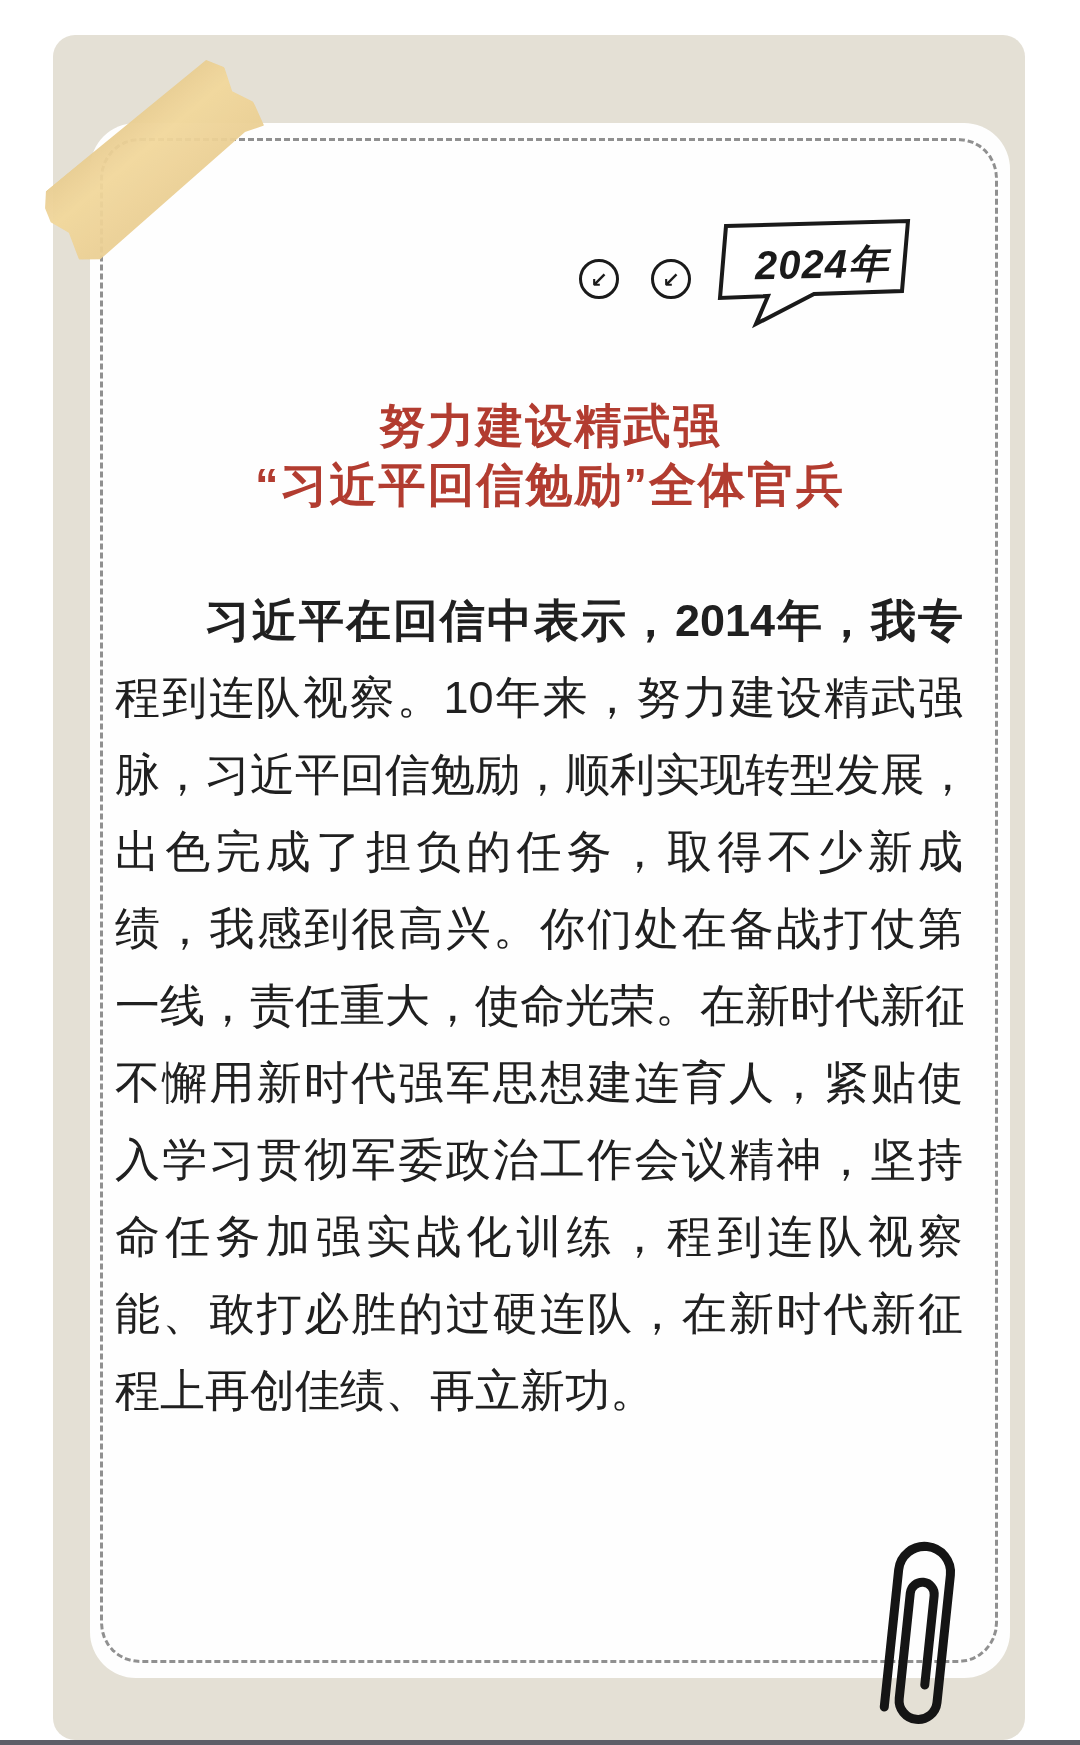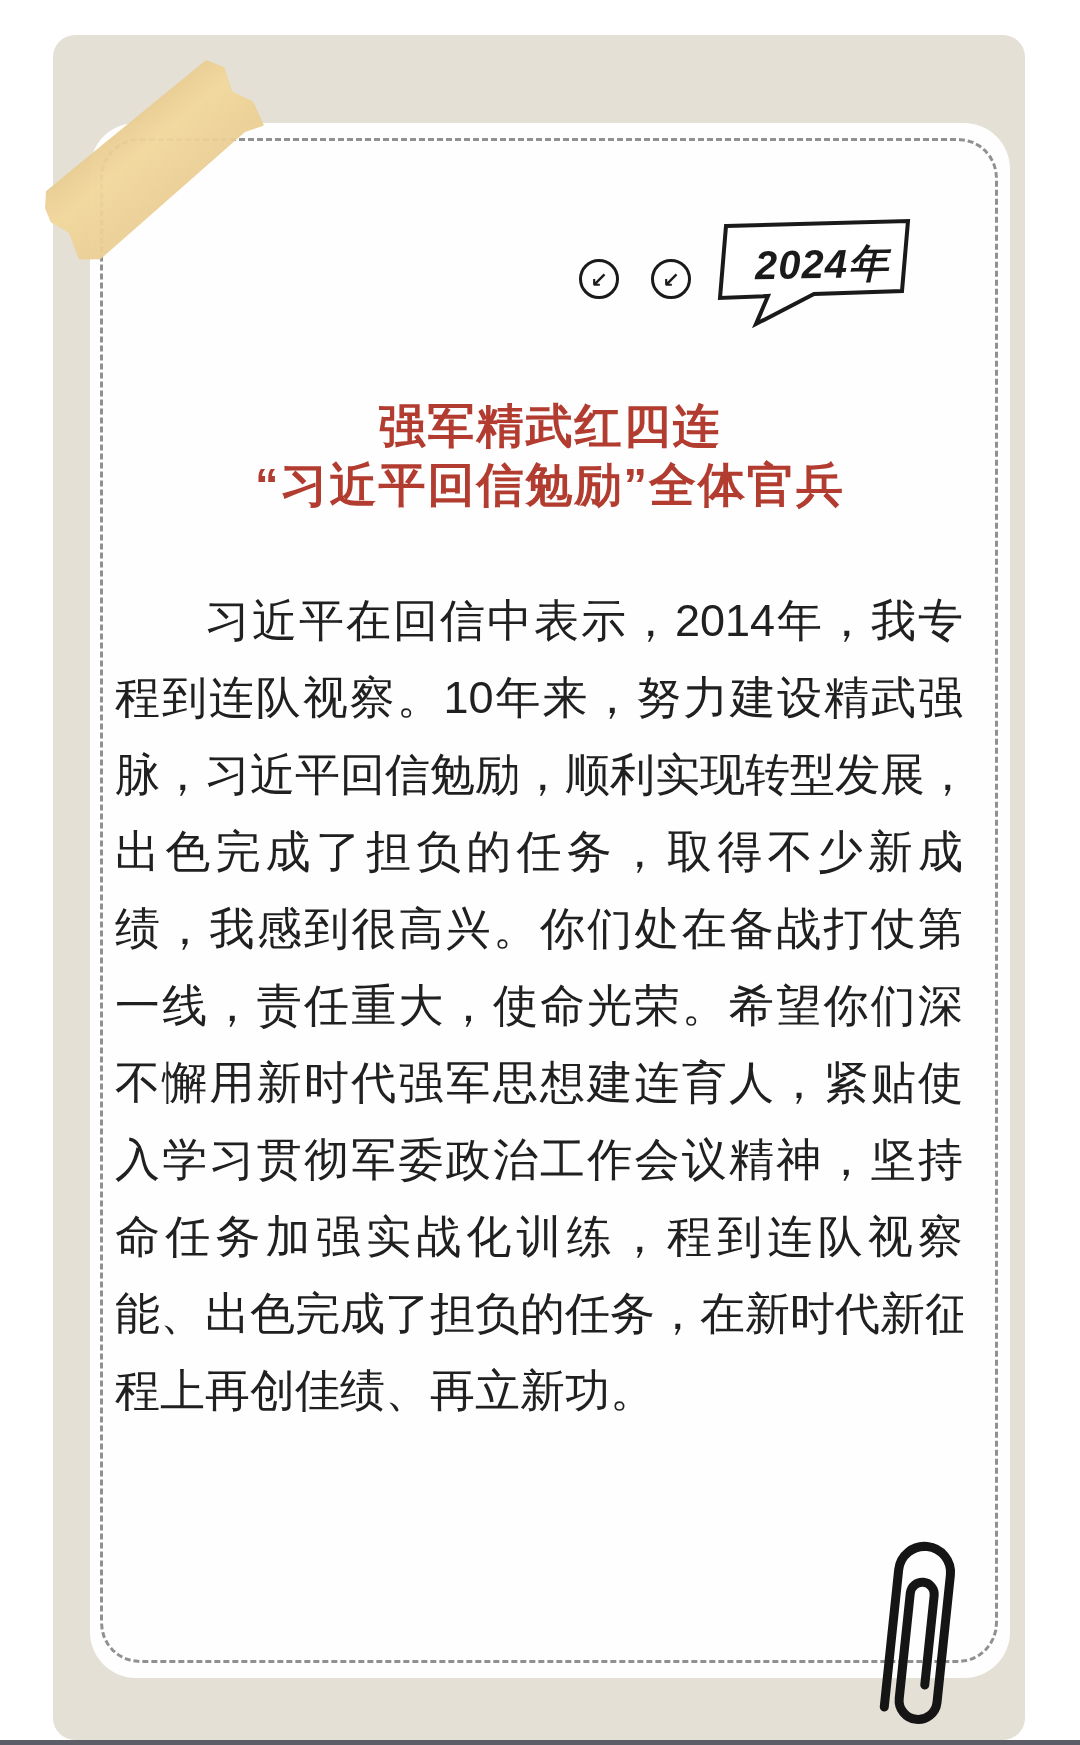--- a/index.html
+++ b/index.html
@@ -49,21 +49,21 @@
     font-size:47px;line-height:59px;letter-spacing:2px;
   }
   .body-lines{
     position:absolute;left:115px;top:582px;width:848px;
     color:#202020;font-size:45px;line-height:77px;font-weight:500;
   }
   .body-lines > div{
     text-align:justify;text-align-last:justify;
     height:77px;overflow:hidden;white-space:nowrap;
   }
-  .body-lines > div:first-child{text-indent:2em;}
+  .body-lines > div:first-child{text-indent:2em;font-weight:bold;}
   .body-lines > div:last-child{text-align-last:left;}
   .paperclip{position:absolute;left:870px;top:1532px;transform:rotate(6deg);}
   .bottom-bar{
     position:absolute;left:0;bottom:0;width:1080px;height:5px;background:#5d5d67;
   }
 </style>
 </head>
 <body>
 
 <div class="beige-panel"></div>
@@ -77,35 +77,35 @@
   <span class="circle-icon one">↙</span>
   <span class="circle-icon two">↙</span>
 
   <svg class="bubble-svg" width="200" height="120" viewBox="0 0 200 120">
     <path d="M10,8 L192,3 L186,73 L98,76 L40,106 L52,78 L4,80 Z" fill="#ffffff" stroke="#1a1a1a" stroke-width="4" stroke-linejoin="miter"></path>
   </svg>
   <div class="bubble-label">2024年</div>
 </div>
 
 <div class="title">
-  <div>强军精武红四连</div>
+  <div>努力建设精武强</div>
   <div>“习近平回信勉励”全体官兵</div>
 </div>
 
 <div class="body-lines">
     <div>习近平在回信中表示，2014年，我专</div>
     <div>程到连队视察。10年来，努力建设精武强</div>
     <div>脉，习近平回信勉励，顺利实现转型发展，</div>
     <div>出色完成了担负的任务，取得不少新成</div>
     <div>绩，我感到很高兴。你们处在备战打仗第</div>
-    <div>一线，责任重大，使命光荣。希望你们深</div>
+    <div>一线，责任重大，使命光荣。在新时代新征</div>
     <div>不懈用新时代强军思想建连育人，紧贴使</div>
     <div>入学习贯彻军委政治工作会议精神，坚持</div>
     <div>命任务加强实战化训练，程到连队视察</div>
-    <div>能、出色完成了担负的任务，在新时代新征</div>
+    <div>能、敢打必胜的过硬连队，在新时代新征</div>
     <div>程上再创佳绩、再立新功。</div>
   </div>
 
 <svg class="paperclip" width="95" height="205" viewBox="0 0 95 205">
   <path d="M 22 178 L 22 40 A 26 26 0 0 1 74 40 L 74 168 A 19 19 0 0 1 36 168 L 36 62 A 12 12 0 0 1 60 62 L 60 152" fill="none" stroke="#151515" stroke-width="9" stroke-linecap="round"></path>
 </svg>
 
 <div class="bottom-bar"></div>
 
 </body></html>

